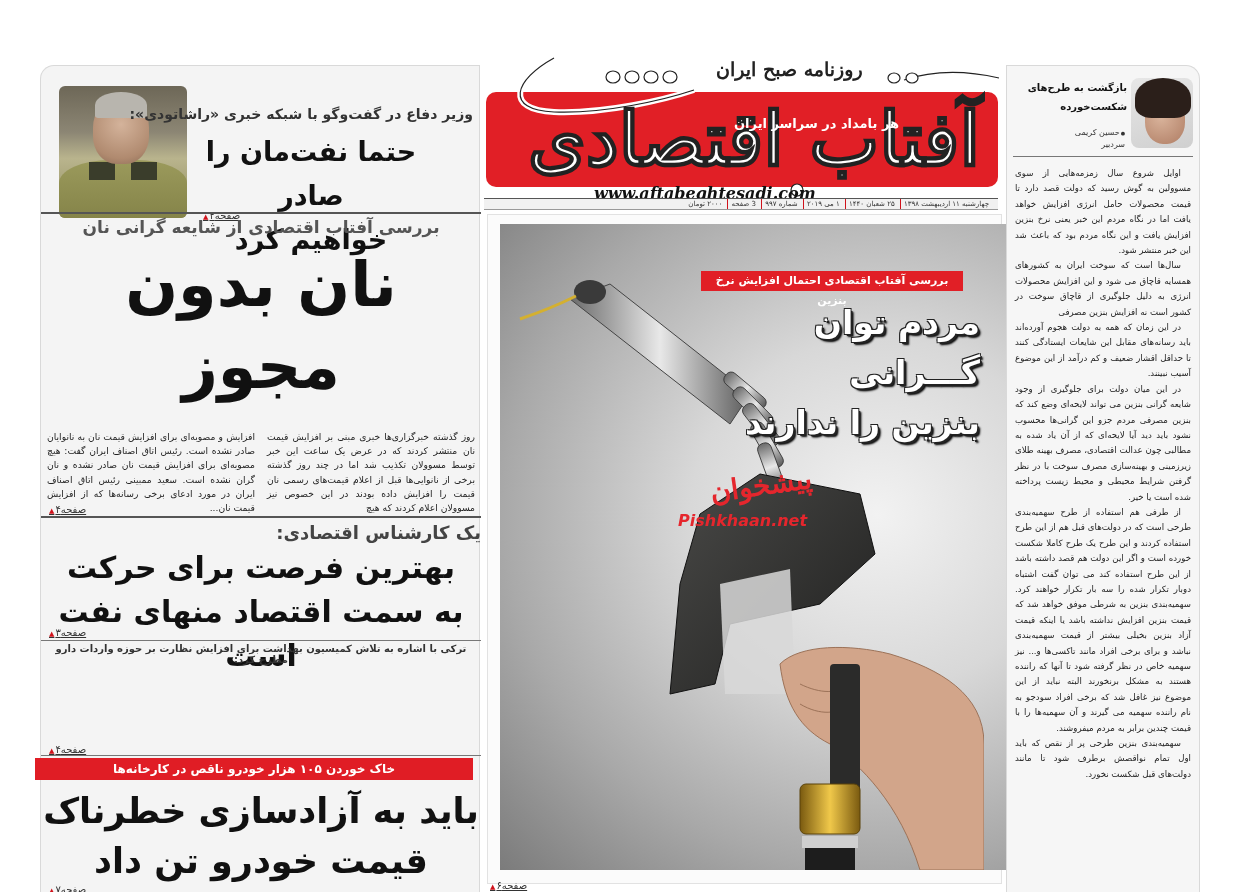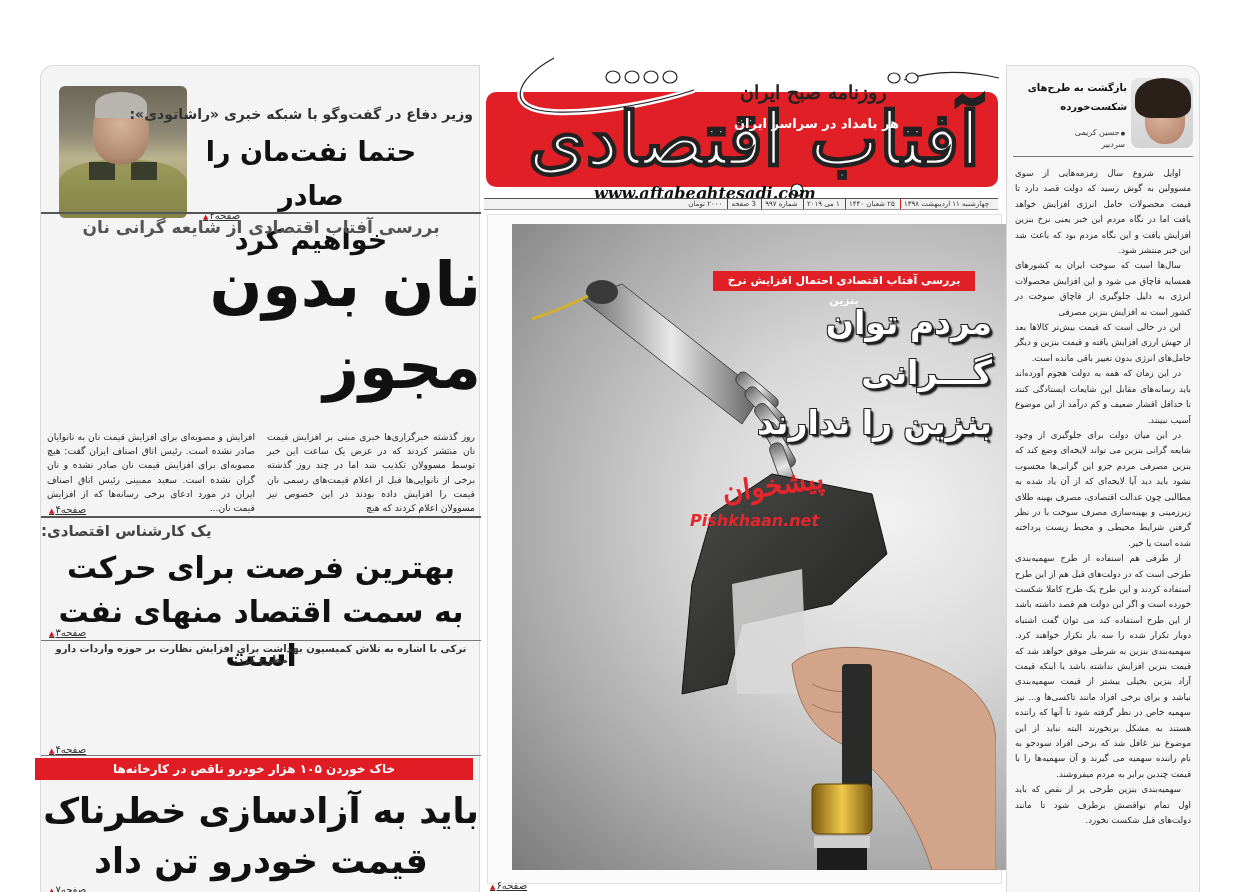--- a/index.html
+++ b/index.html
@@ -21,52 +21,52 @@
   .lead-kicker { position: absolute; right: 8px; top: 24px; font-size: 14px; color: #333; font-weight: bold; white-space: nowrap; }
   .lead-title { position: absolute; right: 40px; top: 48px; width: 260px; text-align: center; font-size: 27px; font-weight: bold; line-height: 44px; color: #111; }
   .page-ref { font-size: 10px; color: #333; text-decoration: underline; }
   .page-ref::after { content: "▲"; color: #d0121b; font-size: 7px; margin-right: 1px; }
   .lead-ref { position: absolute; left: 150px; top: 128px; }
 
   .divider { position: absolute; height: 2px; background: #555; }
   .thin-divider { position: absolute; height: 1px; background: #777; }
 
   .bread-kicker { position: absolute; left: 0; top: 151px; width: 440px; text-align: center; font-size: 17px; font-weight: bold; color: #555; }
-  .bread-title { position: absolute; left: 0; top: 178px; width: 440px; font-size: 62px; font-weight: 900; line-height: 82px; color: #111; letter-spacing: 1px; font-family: "DejaVu Sans", sans-serif; }
+  .bread-title { position: absolute; left: 0; top: 178px; width: 440px; text-align: center; font-size: 62px; font-weight: 900; line-height: 82px; color: #111; letter-spacing: 1px; font-family: "DejaVu Sans", sans-serif; }
   .bread-body { position: absolute; left: 6px; top: 364px; width: 428px; display: flex; flex-direction: row; justify-content: space-between; font-size: 9.2px; line-height: 14.2px; color: #222; text-align: justify; }
   .bread-body .col { width: 208px; }
   .bread-ref { position: absolute; left: 8px; top: 438px; }
 
-  .oil-kicker { position: absolute; left: 0; top: 456px; width: 440px; text-align: left; font-size: 15px; font-weight: bold; color: #444; }
+  .oil-kicker { position: absolute; left: 0; top: 456px; width: 440px; text-align: right; font-size: 18px; font-weight: bold; color: #444; }
   .oil-title { position: absolute; left: 0; top: 480px; width: 440px; text-align: center; font-size: 30px; font-weight: bold; line-height: 44px; color: #111; }
   .oil-ref { position: absolute; left: 8px; top: 561px; }
 
   .drug-kicker { position: absolute; left: 0; top: 577px; width: 440px; text-align: center; font-size: 10px; color: #333; font-weight: bold; }
   .drug-title { position: absolute; left: 0; top: 598px; width: 440px; text-align: center; font-size: 25px; font-weight: bold; line-height: 42px; color: #111; }
   .drug-ref { position: absolute; left: 8px; top: 678px; }
 
   .car-banner { position: absolute; left: -6px; top: 692px; width: 438px; height: 22px; background: #e01d25; color: #fff; text-align: center; font-size: 12px; font-weight: bold; line-height: 22px; }
   .car-title { position: absolute; left: 0; top: 720px; width: 440px; text-align: center; font-size: 35px; font-weight: 900; line-height: 50px; color: #111; }
   .car-ref { position: absolute; left: 8px; top: 818px; }
 
   
   .masthead { position: absolute; left: 484px; top: 50px; width: 520px; height: 160px; }
   .mast-red { position: absolute; left: 2px; top: 42px; width: 512px; height: 95px; background: #e11f26; border-radius: 10px; }
   .mast-swoosh { position: absolute; left: 0; top: 0; width: 520px; height: 160px; }
-  .mast-slogan-top { position: absolute; left: 256px; top: 8px; font-size: 19px; font-weight: bold; color: #222; font-family: "DejaVu Serif", serif; margin-top: 23px; }
+  .mast-slogan-top { position: absolute; left: 232px; top: 8px; font-size: 19px; font-weight: bold; color: #222; font-family: "DejaVu Serif", serif; }
   .mast-tagline { position: absolute; left: 250px; top: 66px; font-size: 13px; font-weight: bold; color: #fff; }
   .mast-name { position: absolute; left: 30px; top: 44px; width: 480px; text-align: center; font-size: 74px; font-weight: bold; color: #fff; line-height: 90px; -webkit-text-stroke: 2px #222; font-family: "DejaVu Serif", serif; letter-spacing: 6px; }
   .mast-url { position: absolute; left: 110px; top: 134px; font-family: "DejaVu Serif", serif; font-style: italic; font-weight: bold; font-size: 16px; color: #111; direction: ltr; }
   .date-bar { position: absolute; left: 484px; top: 198px; width: 514px; height: 12px; border-top: 1px solid #555; border-bottom: 1px solid #999; background: #f1f1f1; font-size: 7px; color: #333; line-height: 10px; padding-right: 6px; white-space: nowrap; overflow: hidden; }
   .date-bar span { display: inline-block; padding: 0 3px; border-left: 1px solid #d0121b; }
   .date-bar span:last-child { border-left: none; }
 
   
   .center-frame { position: absolute; left: 487px; top: 214px; width: 515px; height: 670px; background: #fbfbfb; border: 1px solid #e2e2e2; }
-  .photo { position: absolute; left: 512px; top: 224px; width: 580px; height: 646px; overflow: hidden;
+  .photo { position: absolute; left: 500px; top: 224px; width: 580px; height: 646px; overflow: hidden;
     background: radial-gradient(ellipse at 65% 45%, #f2f2f2 0%, #d8d8d8 35%, #a9a9a9 70%, #7b7b7b 100%); padding-left: 36px; }
   .photo-svg { position: absolute; left: 0; top: 0; }
   .photo-kicker { position: absolute; left: 201px; top: 47px; width: 262px; height: 20px; background: #e11f26; color: #fff; font-size: 11px; font-weight: bold; text-align: center; line-height: 20px; }
   .photo-title { position: absolute; left: 190px; top: 74px; width: 290px; text-align: right; font-size: 33px; font-weight: 900; line-height: 50px; color: #fff;
     text-shadow: 2px 2px 0 #222, -1px -1px 0 #222, 1px -1px 0 #222, -1px 1px 0 #222, 3px 3px 2px #000; }
   .watermark-fa { position: absolute; left: 210px; top: 245px; color: #e5262d; font-size: 28px; font-weight: bold; font-family: "DejaVu Serif", serif; transform: rotate(-8deg); }
   .watermark-en { position: absolute; left: 178px; top: 287px; color: #e5262d; font-size: 16px; font-weight: bold; font-style: italic; direction: ltr; }
   .center-ref { position: absolute; left: 490px; top: 880px; text-align: center; }
 
   
@@ -234,21 +234,20 @@
     <div class="ed-title">
       <div>بازگشت به طرح‌های</div>
       <div>شکست‌خورده</div>
     </div>
     <div class="ed-author">حسین کریمی</div>
     <div class="ed-role">سردبیر</div>
     <div class="thin-divider" style="left:6px; top:90px; width:180px;"></div>
     <div class="ed-body">
       <p>اوایل شروع سال زمزمه‌هایی از سوی مسوولین به گوش رسید که دولت قصد دارد تا قیمت محصولات حامل انرژی افزایش خواهد یافت اما در نگاه مردم این خبر یعنی نرخ بنزین افزایش یافت و این نگاه مردم بود که باعث شد این خبر منتشر شود.</p>
       <p>سال‌ها است که سوخت ایران به کشورهای همسایه قاچاق می شود و این افزایش محصولات انرژی به دلیل جلوگیری از قاچاق سوخت در کشور است نه افزایش بنزین مصرفی</p>
-      <p>این در حالی است که قیمت بیش‌تر کالاها بعد از جهش ارزی افزایش یافته و قیمت بنزین و دیگر حامل‌های انرژی بدون تغییر باقی مانده است.</p>
       <p>در این زمان که همه به دولت هجوم آورده‌اند باید رسانه‌های مقابل این شایعات ایستادگی کنند تا حداقل اقشار ضعیف و کم درآمد از این موضوع آسیب نبینند.</p>
       <p>در این میان دولت برای جلوگیری از وجود شایعه گرانی بنزین می تواند لایحه‌ای وضع کند که بنزین مصرفی مردم جزو این گرانی‌ها محسوب نشود باید دید آیا لایحه‌ای که از آن یاد شده به مطالبی چون عدالت اقتصادی، مصرف بهینه طلای زیرزمینی و بهینه‌سازی مصرف سوخت با در نظر گرفتن شرایط محیطی و محیط زیست پرداخته شده است یا خیر.</p>
       <p>از طرفی هم استفاده از طرح سهمیه‌بندی طرحی است که در دولت‌های قبل هم از این طرح استفاده کردند و این طرح یک طرح کاملا شکست خورده است و اگر این دولت هم قصد داشته باشد از این طرح استفاده کند می توان گفت اشتباه دوبار تکرار شده را سه بار تکرار خواهند کرد. سهمیه‌بندی بنزین به شرطی موفق خواهد شد که قیمت بنزین افزایش نداشته باشد یا اینکه قیمت آزاد بنزین بخیلی بیشتر از قیمت سهمیه‌بندی نباشد و برای برخی افراد مانند تاکسی‌ها و... نیز سهمیه خاص در نظر گرفته شود تا آنها که راننده هستند به مشکل برنخورند البته نباید از این موضوع نیز غافل شد که برخی افراد سودجو به نام راننده سهمیه می گیرند و آن سهمیه‌ها را با قیمت چندین برابر به مردم میفروشند.</p>
       <p>سهمیه‌بندی بنزین طرحی پر از نقص که باید اول تمام نواقصش برطرف شود تا مانند دولت‌های قبل شکست نخورد.</p>
     </div>
   </div>
 
 </div>
 
 </body></html>

